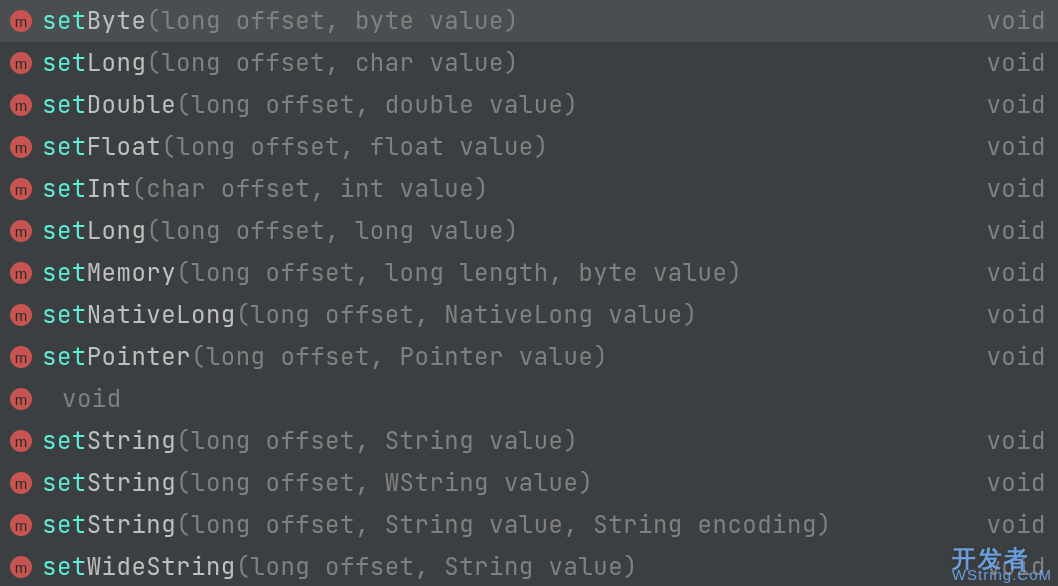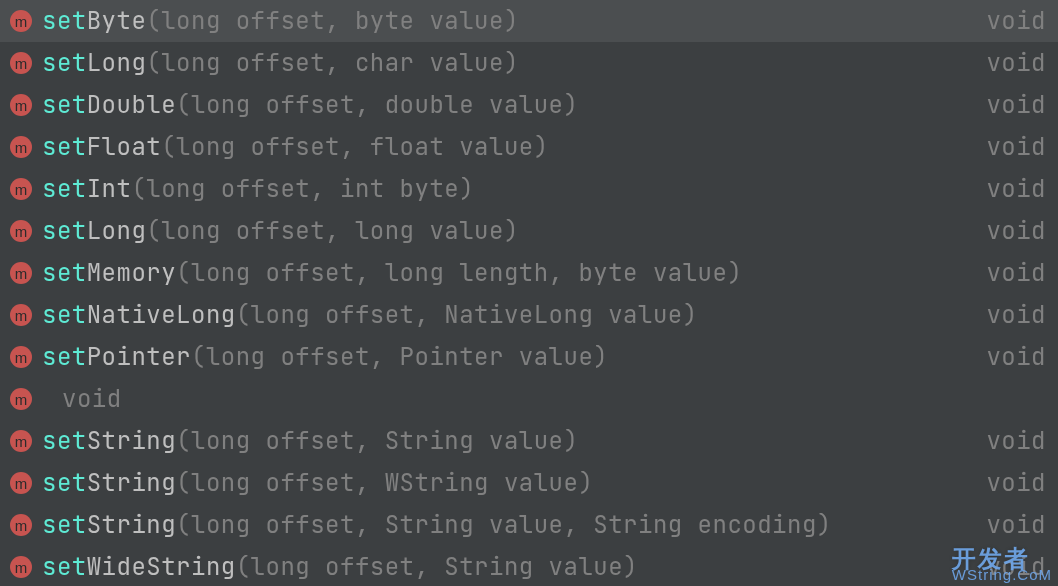--- a/index.html
+++ b/index.html
@@ -109,21 +109,21 @@
       <div class="sig"><span class="prefix">set</span><span class="suffix">Double</span><span class="params">(long offset, double value)</span></div>
       <div class="ret">void</div>
     </div>
     <div class="row">
       <div class="badge">m</div>
       <div class="sig"><span class="prefix">set</span><span class="suffix">Float</span><span class="params">(long offset, float value)</span></div>
       <div class="ret">void</div>
     </div>
     <div class="row">
       <div class="badge">m</div>
-      <div class="sig"><span class="prefix">set</span><span class="suffix">Int</span><span class="params">(long offset, int byte)</span></div>
+      <div class="sig"><span class="prefix">set</span><span class="suffix">Int</span><span class="params">(char offset, int value)</span></div>
       <div class="ret">void</div>
     </div>
     <div class="row">
       <div class="badge">m</div>
       <div class="sig"><span class="prefix">set</span><span class="suffix">Long</span><span class="params">(long offset, long value)</span></div>
       <div class="ret">void</div>
     </div>
     <div class="row">
       <div class="badge">m</div>
       <div class="sig"><span class="prefix">set</span><span class="suffix">Memory</span><span class="params">(long offset, long length, byte value)</span></div>

